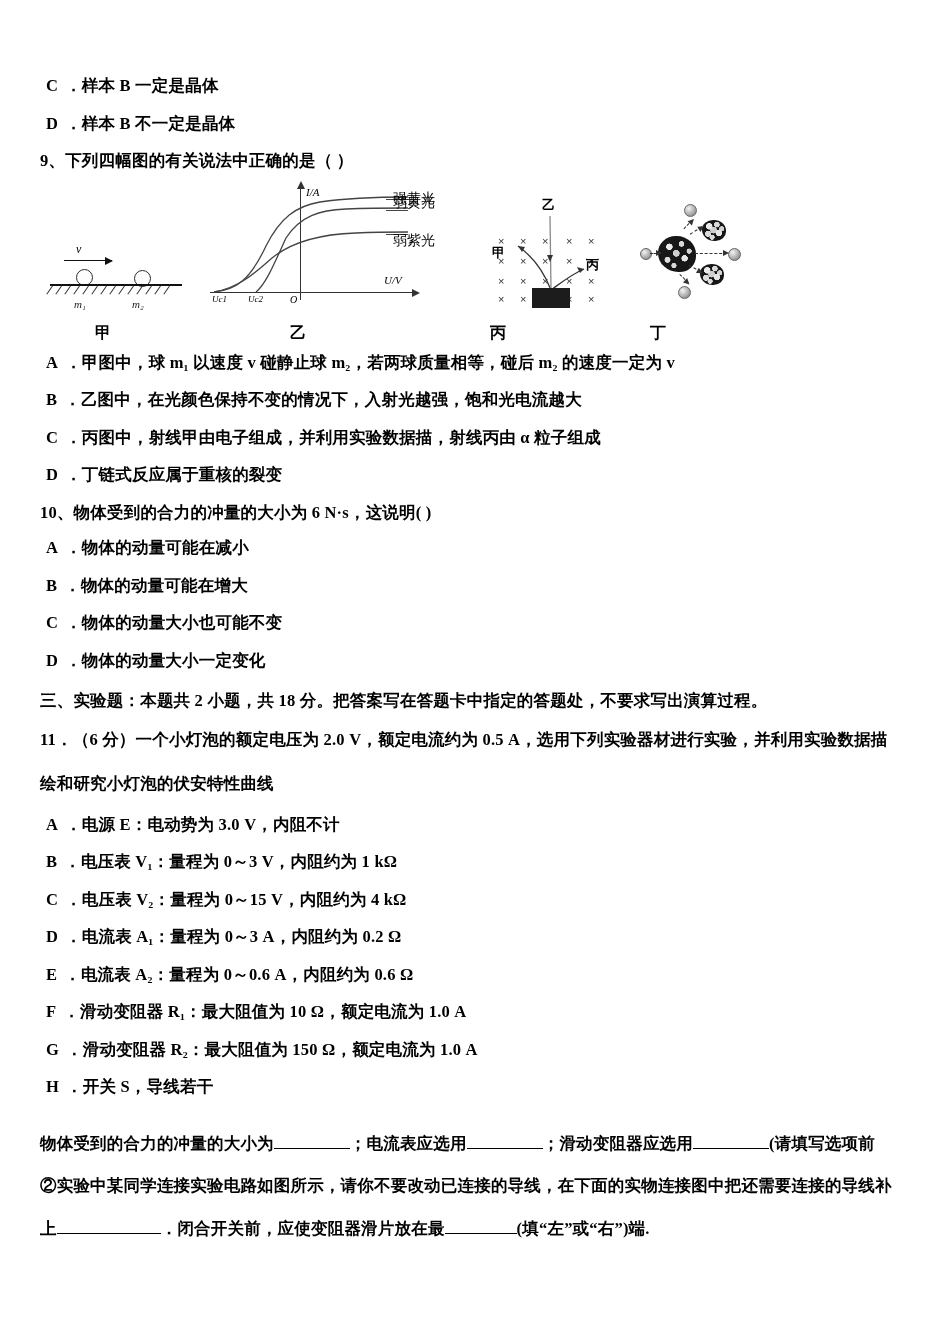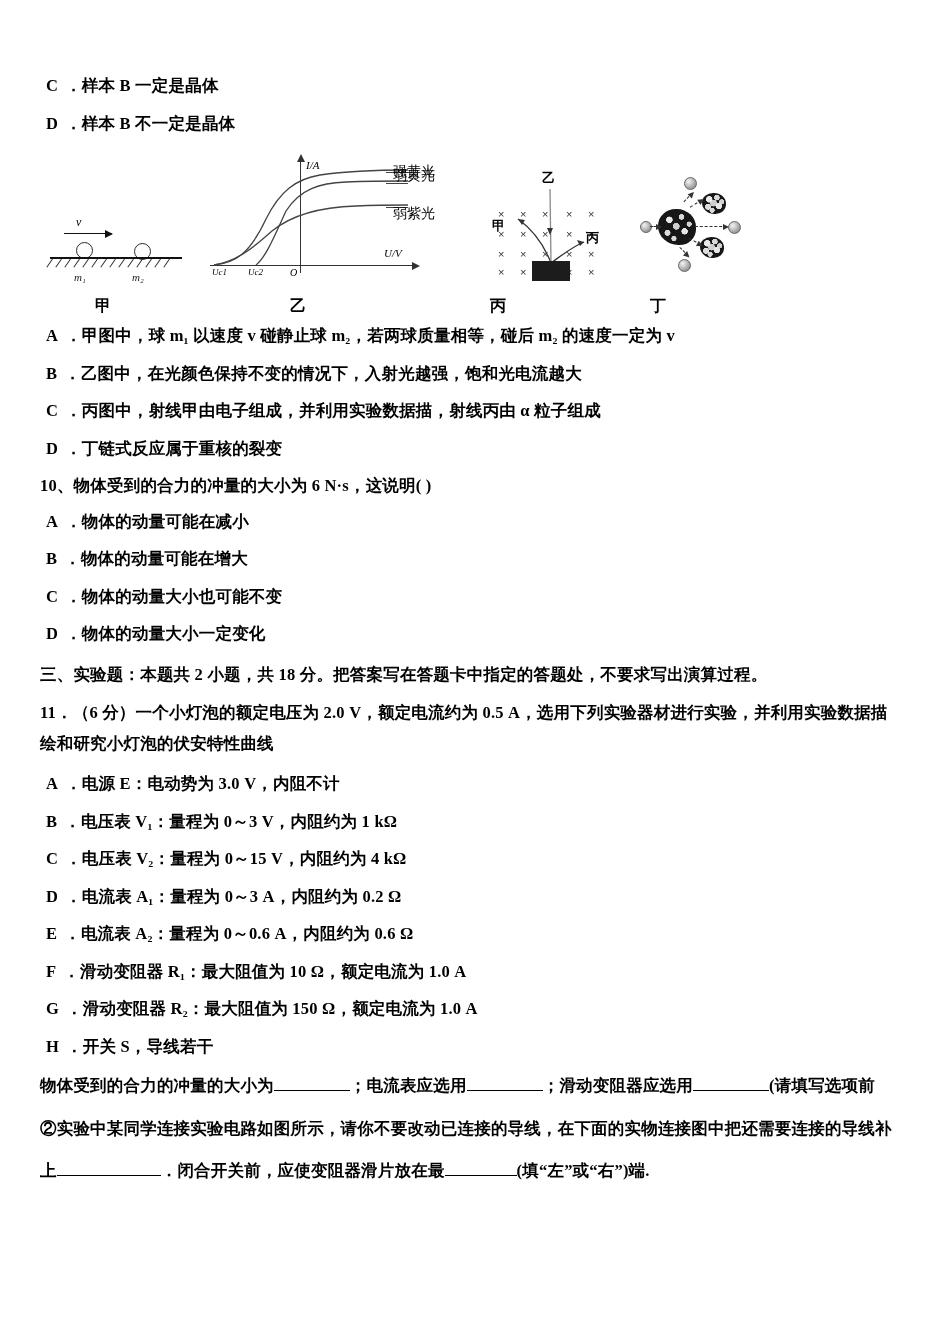--- a/index.html
+++ b/index.html
@@ -238,20 +238,21 @@
 <div class="page">
   <div class="content">
 
     <div class="line opt">
       <span class="lbl">C</span>．<span>样本 B 一定是晶体</span>
     </div>
     <div class="line opt">
       <span class="lbl">D</span>．<span>样本 B 不一定是晶体</span>
     </div>
 
+    <div class="line qline" style="margin-bottom:10px;">9、下列四幅图的有关说法中正确的是（      ）</div>
 
     <div class="figband">
 
       <div class="fig-jia">
         <div class="varrow"></div>
         <div class="vlabel">v</div>
         <div class="ball" style="left:26px; top:37px;"></div>
         <div class="ball" style="left:84px; top:38px;"></div>
         <div class="ground"></div>
         <div class="hatch">
@@ -381,21 +382,21 @@
     </div>
     <div class="line opt">
       <span class="lbl">C</span>．<span>物体的动量大小也可能不变</span>
     </div>
     <div class="line opt" style="margin-bottom:24px;">
       <span class="lbl">D</span>．<span>物体的动量大小一定变化</span>
     </div>
 
     <div class="line" style="margin-bottom:22px;">三、实验题：本题共 2 小题，共 18 分。把答案写在答题卡中指定的答题处，不要求写出演算过程。</div>
 
-    <div class="line" style="margin-bottom:14px;">11．（6 分）一个小灯泡的额定电压为 2.0 V，额定电流约为 0.5 A，选用下列实验器材进行实验，并利用实验数据描</div>
+    <div class="line" style="margin-bottom:28px;">11．（6 分）一个小灯泡的额定电压为 2.0 V，额定电流约为 0.5 A，选用下列实验器材进行实验，并利用实验数据描</div>
     <div class="line" style="margin-bottom:24px;">绘和研究小灯泡的伏安特性曲线</div>
 
     <div class="line opt">
       <span class="lbl">A</span>．<span>电源 E：电动势为 3.0 V，内阻不计</span>
     </div>
     <div class="line opt">
       <span class="lbl">B</span>．<span>电压表 V₁：量程为 0～3 V，内阻约为 1 kΩ</span>
     </div>
     <div class="line opt">
       <span class="lbl">C</span>．<span>电压表 V₂：量程为 0～15 V，内阻约为 4 kΩ</span>
@@ -405,21 +406,21 @@
     </div>
     <div class="line opt">
       <span class="lbl">E</span>．<span>电流表 A₂：量程为 0～0.6 A，内阻约为 0.6 Ω</span>
     </div>
     <div class="line opt">
       <span class="lbl">F</span>．<span>滑动变阻器 R₁：最大阻值为 10 Ω，额定电流为 1.0 A</span>
     </div>
     <div class="line opt">
       <span class="lbl">G</span>．<span>滑动变阻器 R₂：最大阻值为 150 Ω，额定电流为 1.0 A</span>
     </div>
-    <div class="line opt" style="margin-bottom:23px;">
+    <div class="line opt" style="margin-bottom:40px;">
       <span class="lbl">H</span>．<span>开关 S，导线若干</span>
     </div>
 
     <div class="line" style="margin-bottom:26px;">
       <span>物体受到的合力的冲量的大小为</span><span class="blank" style="width:76px;"></span><span>；电流表应选用</span><span class="blank" style="width:76px;"></span><span>；滑动变阻器应选用</span><span class="blank" style="width:76px;"></span><span>(请填写选项前</span>
     </div>
 
     <div class="line" style="margin-bottom:26px;">②实验中某同学连接实验电路如图所示，请你不要改动已连接的导线，在下面的实物连接图中把还需要连接的导线补</div>
     <div class="line">
       <span>上</span><span class="blank" style="width:104px;"></span><span>．闭合开关前，应使变阻器滑片放在最</span><span class="blank" style="width:72px;"></span><span>(填“左”或“右”)端.</span>

